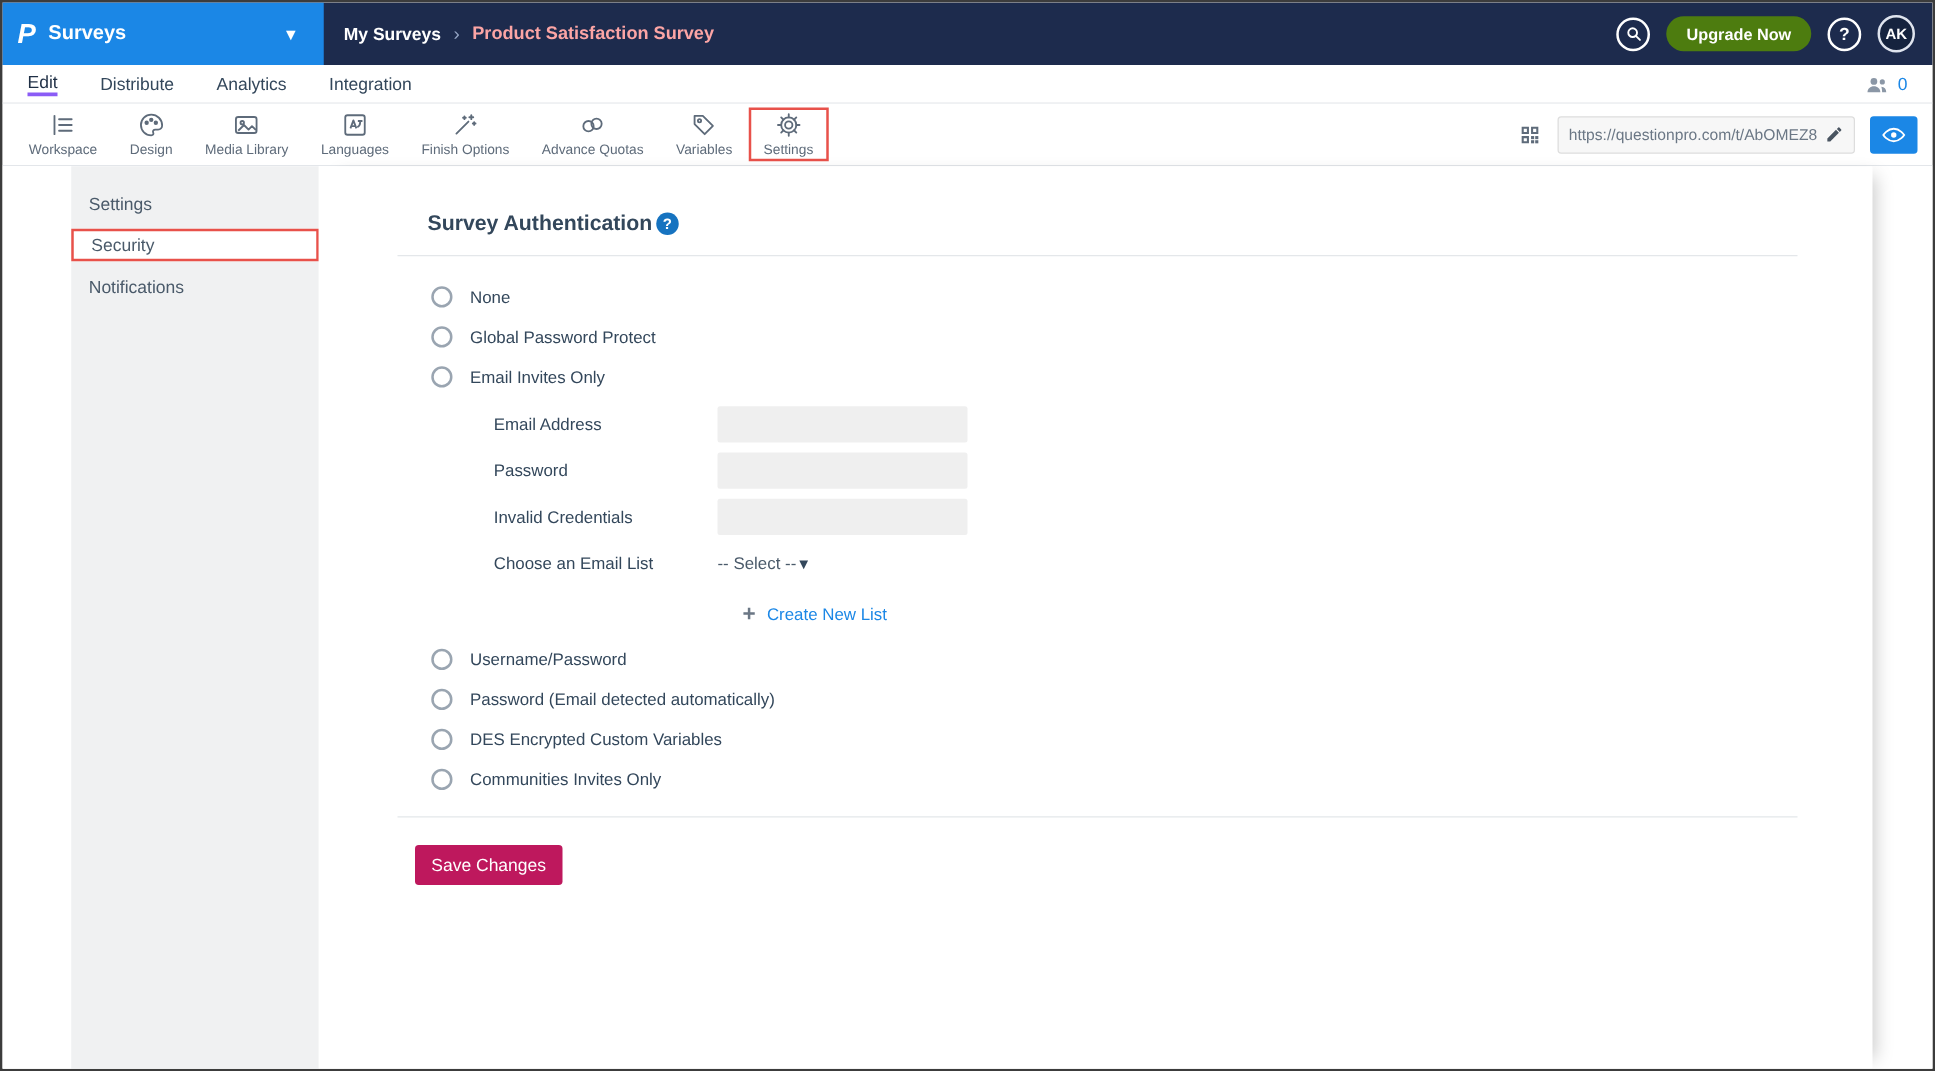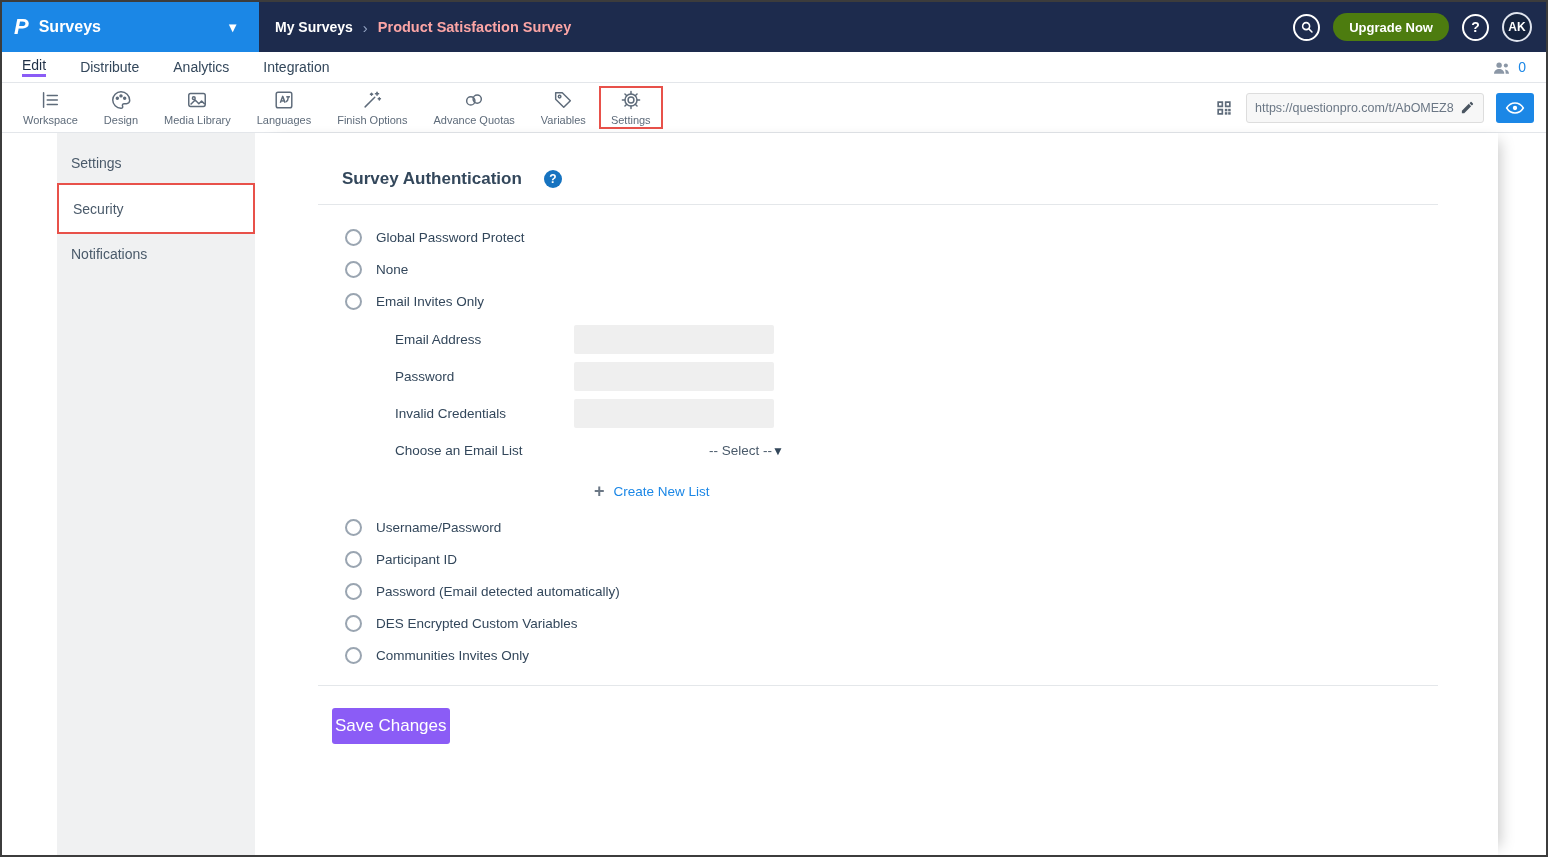--- a/index.html
+++ b/index.html
@@ -42,49 +42,49 @@
   .url-field { width:238px; height:30px; background:#f7f7f7; border:1px solid #ddd; border-radius:3px; display:flex; align-items:center; padding:0 8px; gap:6px; }
   .url-text { font-size:12.5px; color:#6b7785; flex:1; white-space:nowrap; overflow:hidden; }
   .pencil-btn { color:#4a5561; display:flex; align-items:center; cursor:pointer; }
   .preview-btn { width:38px; height:30px; background:#1b87e6; border-radius:3px; border:none; display:flex; align-items:center; justify-content:center; cursor:pointer; }
 
   
   .content-row { flex:1; display:flex; background:#fff; min-height:0; }
   .left-gutter { width:55px; background:#fff; flex:0 0 auto; }
   .sidebar { width:198px; background:#f0f1f2; flex:0 0 auto; padding-top:10px; }
   .side-item { height:40px; display:flex; align-items:center; padding-left:14px; font-size:14px; color:#4a5a6a; cursor:pointer; }
-  .side-item.selected { background:#fff; border:2px solid #e8514a; height:51px; }
+  .side-item.selected { background:#fff; border:2px solid #e8514a; height:26px; }
   .main { flex:1; background:#fff; box-shadow: 10px 0 14px -8px rgba(0,0,0,0.22); padding:36px 0 0 63px; position:relative; }
   .right-gutter { width:48px; background:#fff; flex:0 0 auto; }
 
-  .title-row { display:flex; align-items:center; gap:22px; margin-left:24px; }
+  .title-row { display:flex; align-items:center; gap:3px; margin-left:24px; }
   .page-title { font-size:17px; color:#33475b; }
   .help-badge { width:18px; height:18px; border-radius:50%; background:#1673c0; color:#fff; font-size:12px; font-weight:bold; display:flex; align-items:center; justify-content:center; cursor:pointer; }
   .divider { width:1120px; border-top:1px solid #e4e7ea; margin-top:15px; }
 
   .options { margin-top:16px; margin-left:27px; }
   .option { display:flex; align-items:center; height:32px; gap:14px; }
   .radio { width:17px; height:17px; border-radius:50%; border:2px solid #9aa5b1; display:flex; align-items:center; justify-content:center; cursor:pointer; flex:0 0 auto; background:#fff; }
   .radio.checked { border-color:#1b87e6; }
   .radio.checked::after { content:''; width:7px; height:7px; border-radius:50%; background:#1b87e6; }
   .option-label { font-size:13.5px; color:#33475b; }
   .option-label.annotated { border-bottom:2px solid #e8514a; padding-bottom:3px; padding-right:14px; }
 
   .form-block { margin:4px 0 2px 50px; }
   .form-row { display:flex; align-items:center; height:37px; }
   .form-label { width:179px; font-size:13.5px; color:#33475b; }
   .form-input { width:200px; height:29px; background:#efefef; border:none; border-radius:2px; outline:none; padding:0 8px; font-size:13px; color:#33475b; font-family:"Liberation Sans",sans-serif; }
-  .select-box { width:190px; display:flex; align-items:center; justify-content:flex-end; font-size:13.5px; color:#4a5a6a; cursor:pointer; height:29px;margin-left:20px; }
+  .select-box { width:190px; display:flex; align-items:center; justify-content:flex-start; font-size:13.5px; color:#4a5a6a; cursor:pointer; height:29px; }
   .select-caret { color:#33475b; font-size:12px; }
   .create-row { display:flex; align-items:center; gap:9px; margin:10px 0 8px 199px; height:24px; }
   .plus-glyph { color:#6b7785; font-size:18px; font-weight:bold; line-height:1; }
   .create-link { color:#1b87e6; font-size:13.5px; text-decoration:none; cursor:pointer; }
 
   .bottom-divider { width:1120px; border-top:1px solid #e4e7ea; margin-top:14px; }
-  .save-btn { margin:22px 0 0 14px; background:#8b5cf6; color:#fff; border:none; border-radius:3px; font-size:17px; padding:8px 3px; cursor:pointer; font-family:"Liberation Sans",sans-serif; }
+  .save-btn { margin:22px 0 0 14px; background:#be185d; color:#fff; border:none; border-radius:3px; font-size:14px; padding:8px 13px; cursor:pointer; font-family:"Liberation Sans",sans-serif; }
 
   svg { display:block; }
 </style>
 </head>
 <body>
 
 <div class="page">
 
   <header class="topbar">
     <div class="brand">
@@ -273,25 +273,25 @@
       <div class="title-row">
         <h1 class="page-title">Survey Authentication</h1>
         <span class="help-badge">?</span>
       </div>
       <div class="divider"></div>
 
       <div class="options">
 
         <div class="option">
           <span class="radio"></span>
+          <span class="option-label">None</span>
+        </div>
+        <div class="option">
+          <span class="radio"></span>
           <span class="option-label">Global Password Protect</span>
-        </div>
-        <div class="option">
-          <span class="radio"></span>
-          <span class="option-label">None</span>
         </div>
         <div class="option">
           <span class="radio"></span>
           <span class="option-label">Email Invites Only</span>
         </div>
 
         <div class="form-block">
           <div class="form-row">
             <span class="form-label">Email Address</span>
             <input class="form-input" value="" style="">
@@ -316,24 +316,20 @@
             <a class="create-link">Create New List</a>
           </div>
         </div>
 
         <div class="option">
           <span class="radio"></span>
           <span class="option-label">Username/Password</span>
         </div>
         <div class="option">
           <span class="radio"></span>
-          <span class="option-label">Participant ID</span>
-        </div>
-        <div class="option">
-          <span class="radio"></span>
           <span class="option-label">Password (Email detected automatically)</span>
         </div>
         <div class="option">
           <span class="radio"></span>
           <span class="option-label">DES Encrypted Custom Variables</span>
         </div>
         <div class="option">
           <span class="radio"></span>
           <span class="option-label">Communities Invites Only</span>
         </div>

